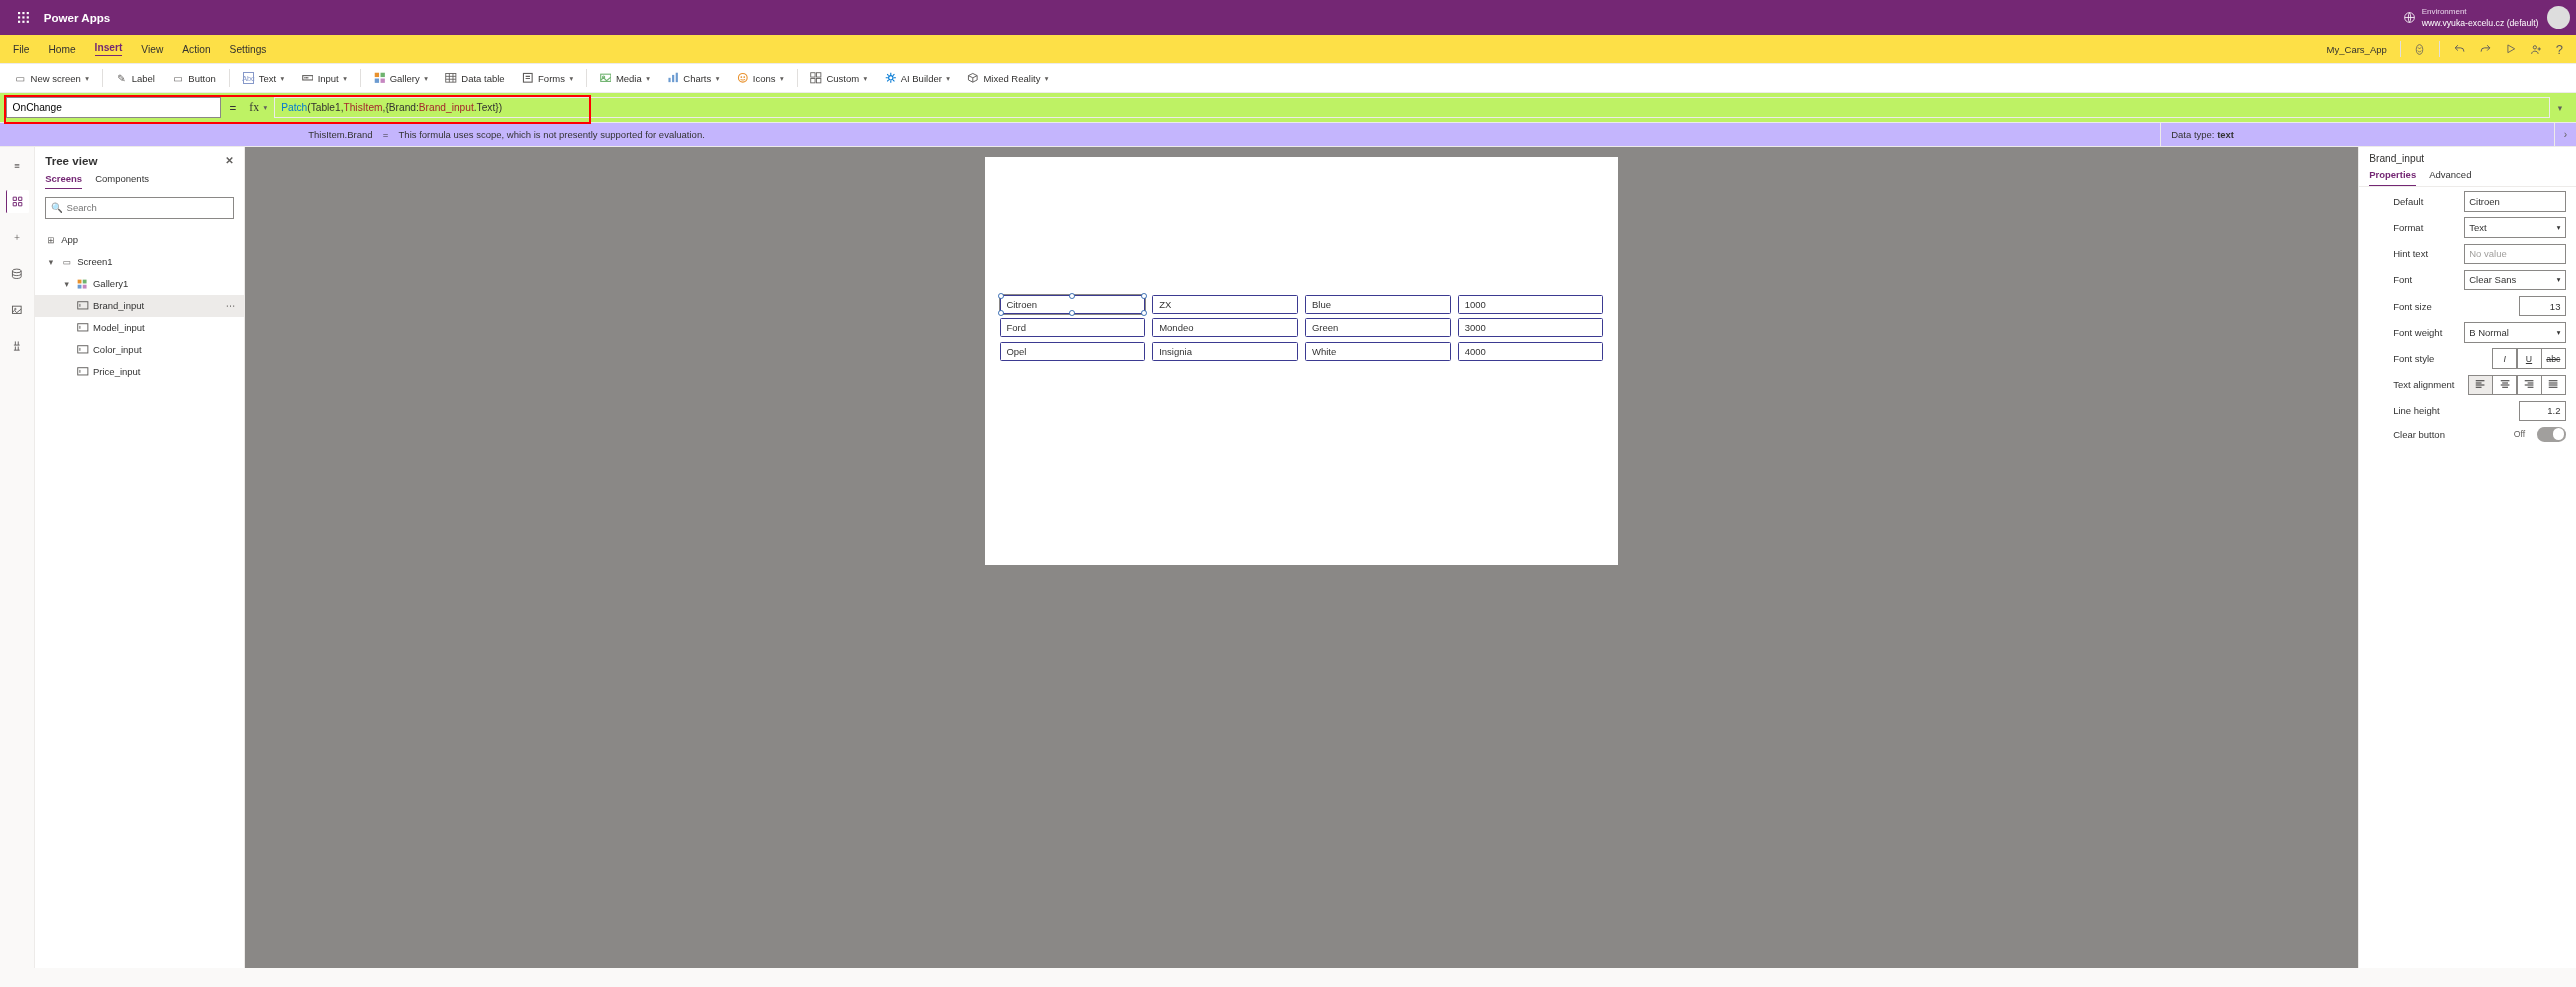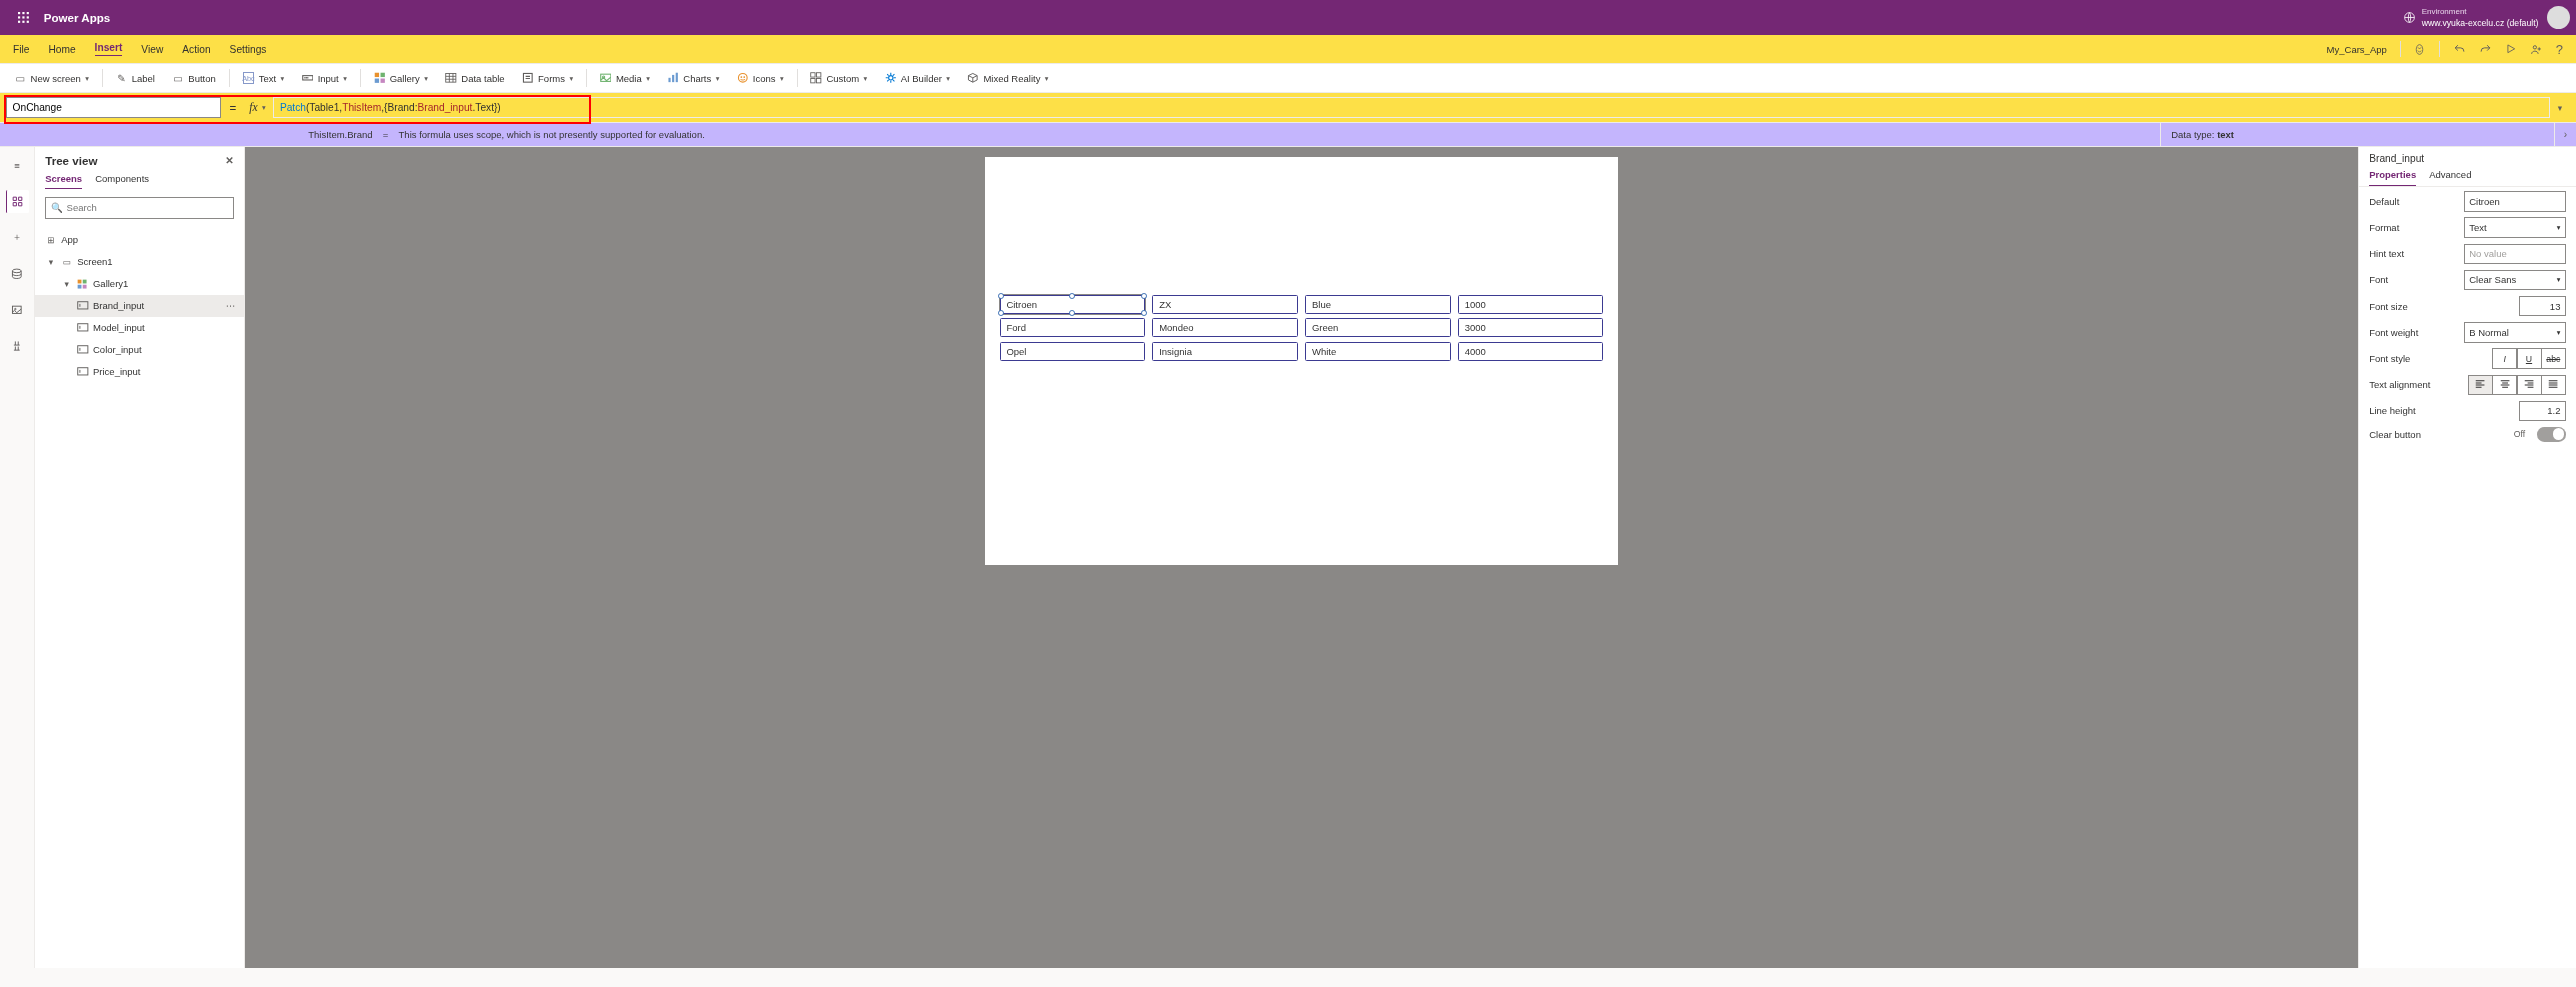--- a/index.html
+++ b/index.html
@@ -24,25 +24,25 @@
 .vdiv { width: 0.7px; height: 16px; background: #e1dfdd; }
 
 
 .ribbon { background: #fff; border-bottom: 0.7px solid #edebe9; height: 29px; display: flex; align-items: center; padding: 0 7.3px; font-size: 9.5px; color: #323130; gap: 2.9px; }
 .ribbon .ritem { display: flex; align-items: center; gap: 4.4px; padding: 2.9px 7.3px; cursor: pointer; white-space: nowrap; }
 .ribbon .caret { font-size: 7.3px; color: #605e5c; }
 .ribbon .rdiv { width: 0.7px; height: 17.5px; background: #e1dfdd; margin: 0 2.9px; }
 .ico { width: 11.6px; height: 11.6px; display: inline-flex; align-items: center; justify-content: center; font-size: 10.2px; color: #605e5c; }
 
 
-.formula-row { display: flex; align-items: center; padding: 4.4px 5.8px; background: #fde047; border-bottom: 0.7px solid #edebe9; position: relative; }
+.formula-row { display: flex; align-items: center; padding: 4.4px 5.8px; background: #bef264; border-bottom: 0.7px solid #edebe9; position: relative; }
 .red-highlight { position: absolute; border: 2.9px solid #f00; top: 1.5px; left: 4.4px; width: 587px; height: 29px; pointer-events: none; }
 .prop-select { width: 215px; height: 20.4px; border: 0.7px solid #8a8886; padding: 0 16px 0 5.8px; font-size: 10.2px; background: #fff; }
 .equals { padding: 0 8.7px; font-size: 11.6px; }
-.fx { font-style: italic; font-family: serif; font-size: 11.6px; padding: 0 4.4px; }
+.fx { font-family: serif; font-size: 11.6px; padding: 0 4.4px; }
 .fx-caret { font-size: 7.3px; color: #605e5c; margin-right: 7.3px; }
 .formula-input { flex: 1; border: 0.7px solid #edebe9; height: 20.4px; padding: 0 5.8px; font-size: 10.2px; font-family: Consolas, monospace; display: flex; align-items: center; }
 .tok-fn { color: #0078d4; }
 .tok-var { color: #a4262c; }
 .tok-plain { color: #323130; }
 .fbar-expand { width: 20.4px; text-align: center; font-size: 8.7px; color: #605e5c; cursor: pointer; }
 
 
 .info-row { display: flex; border-bottom: 0.7px solid #edebe9; background: #c4b5fd; font-size: 9.5px; }
 .info-left { width: 298px; }
@@ -85,21 +85,21 @@
 .g-cell.selected { outline: 0.7px solid #8a8886; }
 .sel-handle { position: absolute; width: 5.8px; height: 5.8px; background: #fff; border: 0.7px solid #3b6fb5; border-radius: 50%; }
 
 
 .props-panel { width: 218px; background: #fff; border-left: 0.7px solid #edebe9; display: flex; flex-direction: column; font-size: 9.5px; }
 .props-title { padding: 5.8px 10.2px 1.5px; font-size: 10.2px; color: #323130; }
 .props-tabs { display: flex; gap: 13px; padding: 4.4px 10.2px 0; border-bottom: 0.7px solid #edebe9; }
 .props-tabs .pt { padding-bottom: 4.4px; cursor: pointer; }
 .props-tabs .pt.active { color: #742774; font-weight: 600; border-bottom: 1.5px solid #742774; }
 .props-list { padding: 4.4px 10.2px; display: flex; flex-direction: column; gap: 5.8px; overflow: auto; }
-.prop-row { display: flex; align-items: center; gap: 7.3px; }
+.prop-row { display: flex; align-items: center; gap: 7.3px; margin-left: 24px; }
 .prop-row .plabel { flex: 1; }
 .prop-row .pval { width: 102px; height: 20.4px; border: 0.7px solid #8a8886; padding: 0 4.4px; font-size: 9.5px; display: flex; align-items: center; justify-content: space-between; background: #fff; }
 .prop-row .pval.small { width: 47px; justify-content: flex-end; }
 .btn-group { display: flex; }
 .btn-group .b { width: 25px; height: 20.4px; border: 0.7px solid #8a8886; display: flex; align-items: center; justify-content: center; font-size: 8.7px; margin-left: -0.7px; cursor: pointer; background:#fff; }
 .btn-group .b.active { background: #edebe9; }
 .toggle { width: 29px; height: 14.6px; border-radius: 7.3px; background: #a19f9d; position: relative; }
 .toggle::after { content:""; position:absolute; right:1.5px; top:1.5px; width:11.6px; height:11.6px; background:#fff; border-radius:50%; }
 
 svg { display:block; }

